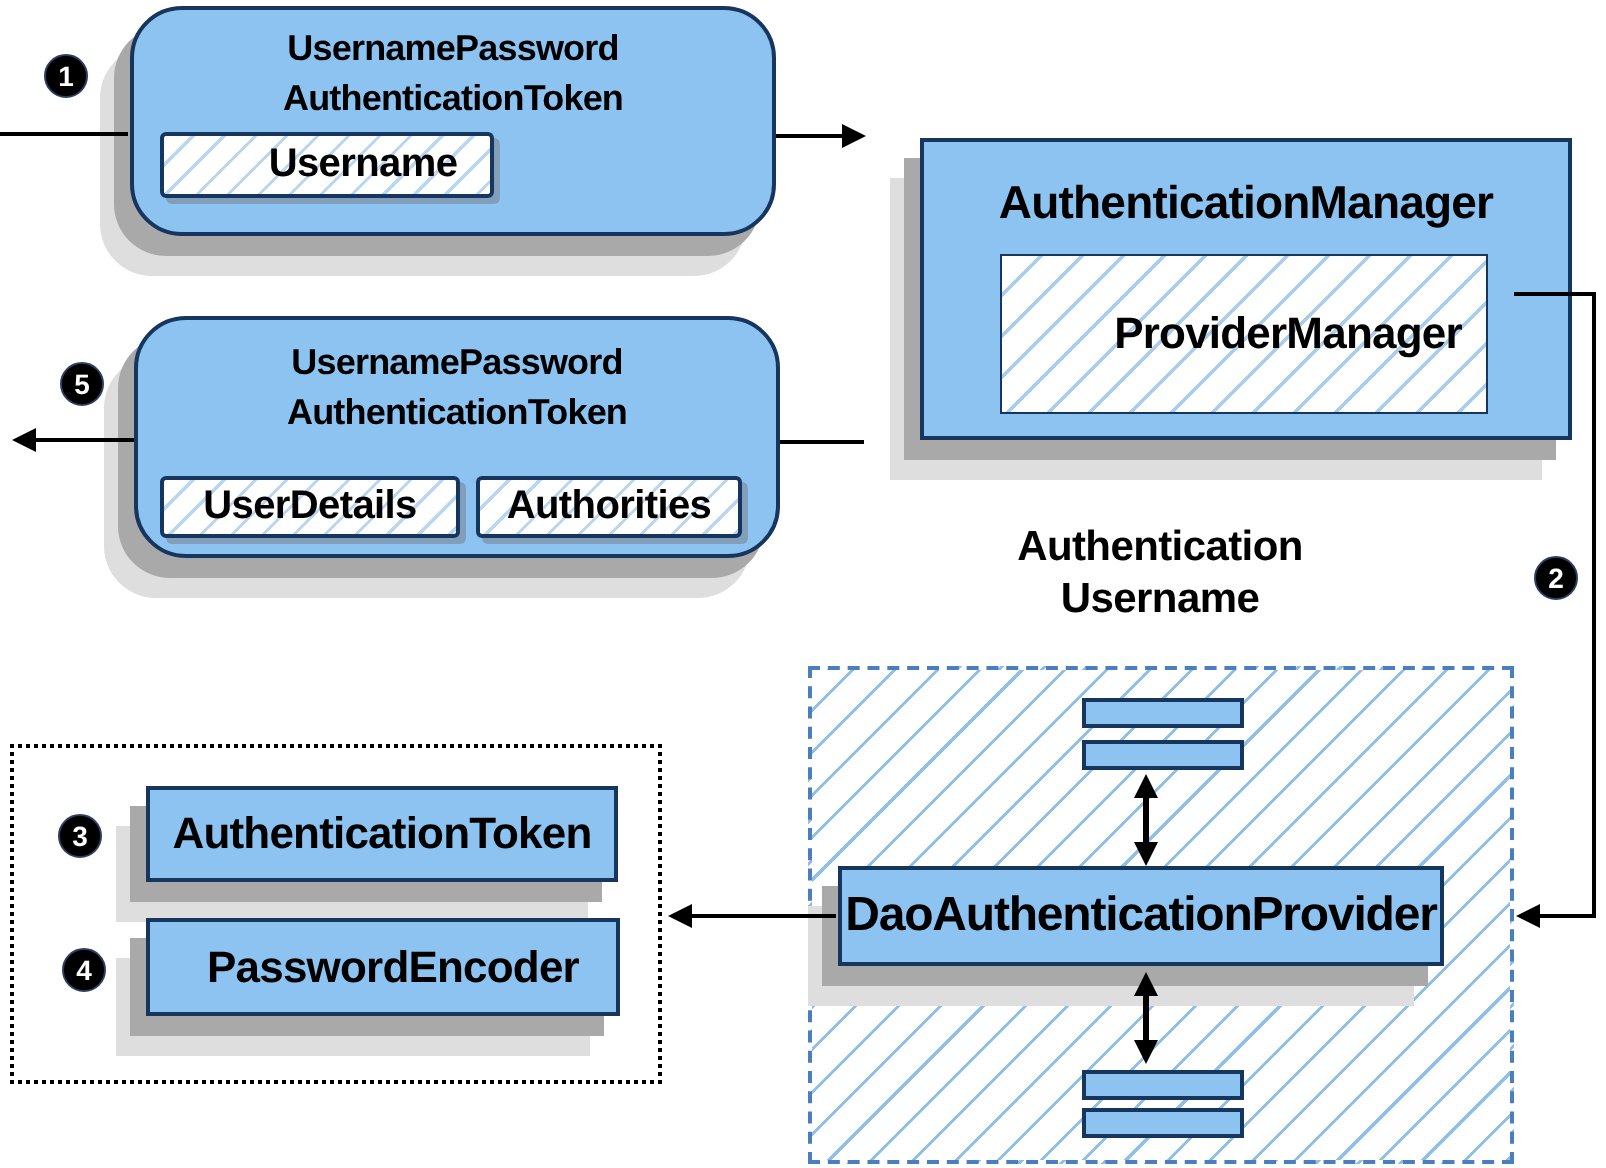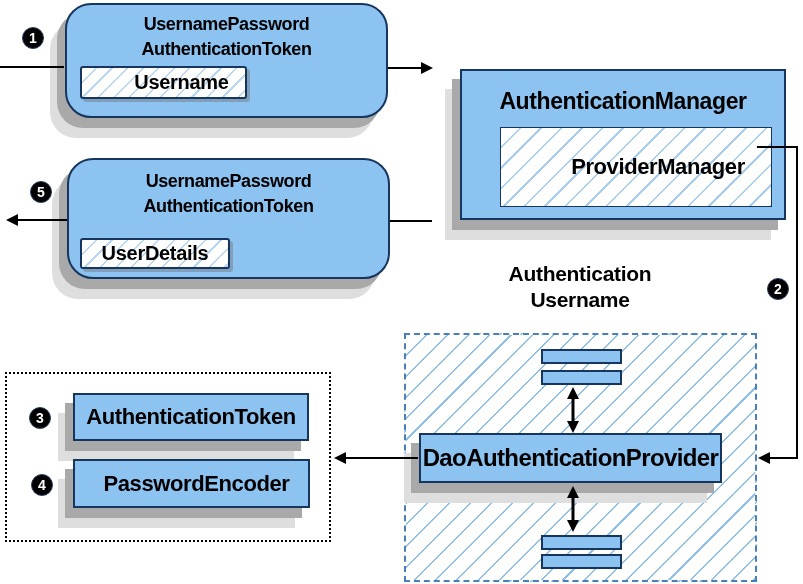--- a/index.html
+++ b/index.html
@@ -71,29 +71,30 @@
 <div class="abs bluebox rounded shadowed z2" style="left:65px;top:3px;width:323px;height:115px;display:block;">
   <div class="abs title" style="left:0;top:7px;width:100%;text-align:center;">
     <div>UsernamePassword</div>
     <div>AuthenticationToken</div>
   </div>
   <div class="abs field" style="left:13px;top:61px;width:167px;height:33px;padding-left:36px;">Username</div>
 </div>
 
 <div class="abs bluebox shadowed z2" style="left:432px;top:69px;width:326px;height:151px;display:block;margin-left:28px;">
   <div class="abs" style="left:0;top:17px;width:100%;text-align:center;font-size:23px;letter-spacing:-0.4px;">AuthenticationManager</div>
-  <div class="abs innerhatch" style="left:38px;top:56px;width:272px;height:80px;padding-left:44px;">ProviderManager</div>
+  <div class="abs innerhatch" style="left:38px;top:56px;width:244px;height:80px;padding-left:44px;">ProviderManager</div>
 </div>
 
 <div class="abs bluebox rounded shadowed z2" style="left:67px;top:158px;width:323px;height:121px;display:block;">
   <div class="abs title" style="left:0;top:9px;width:100%;text-align:center;">
     <div>UsernamePassword</div>
     <div>AuthenticationToken</div>
   </div>
   <div class="abs field" style="left:11px;top:78px;width:150px;height:31px;">UserDetails</div>
+  <div class="abs field" style="left:169px;top:78px;width:133px;height:31px;">Authorities</div>
 </div>
 
 <div class="abs caption" style="left:455px;top:261px;width:250px;">
   <div>Authentication</div>
   <div>Username</div>
 </div>
 
 <div class="abs providers" style="left:404px;top:333px;width:353px;height:249px;"></div>
 
 <div class="abs bar" style="left:541px;top:349px;width:81px;height:15px;"></div>

